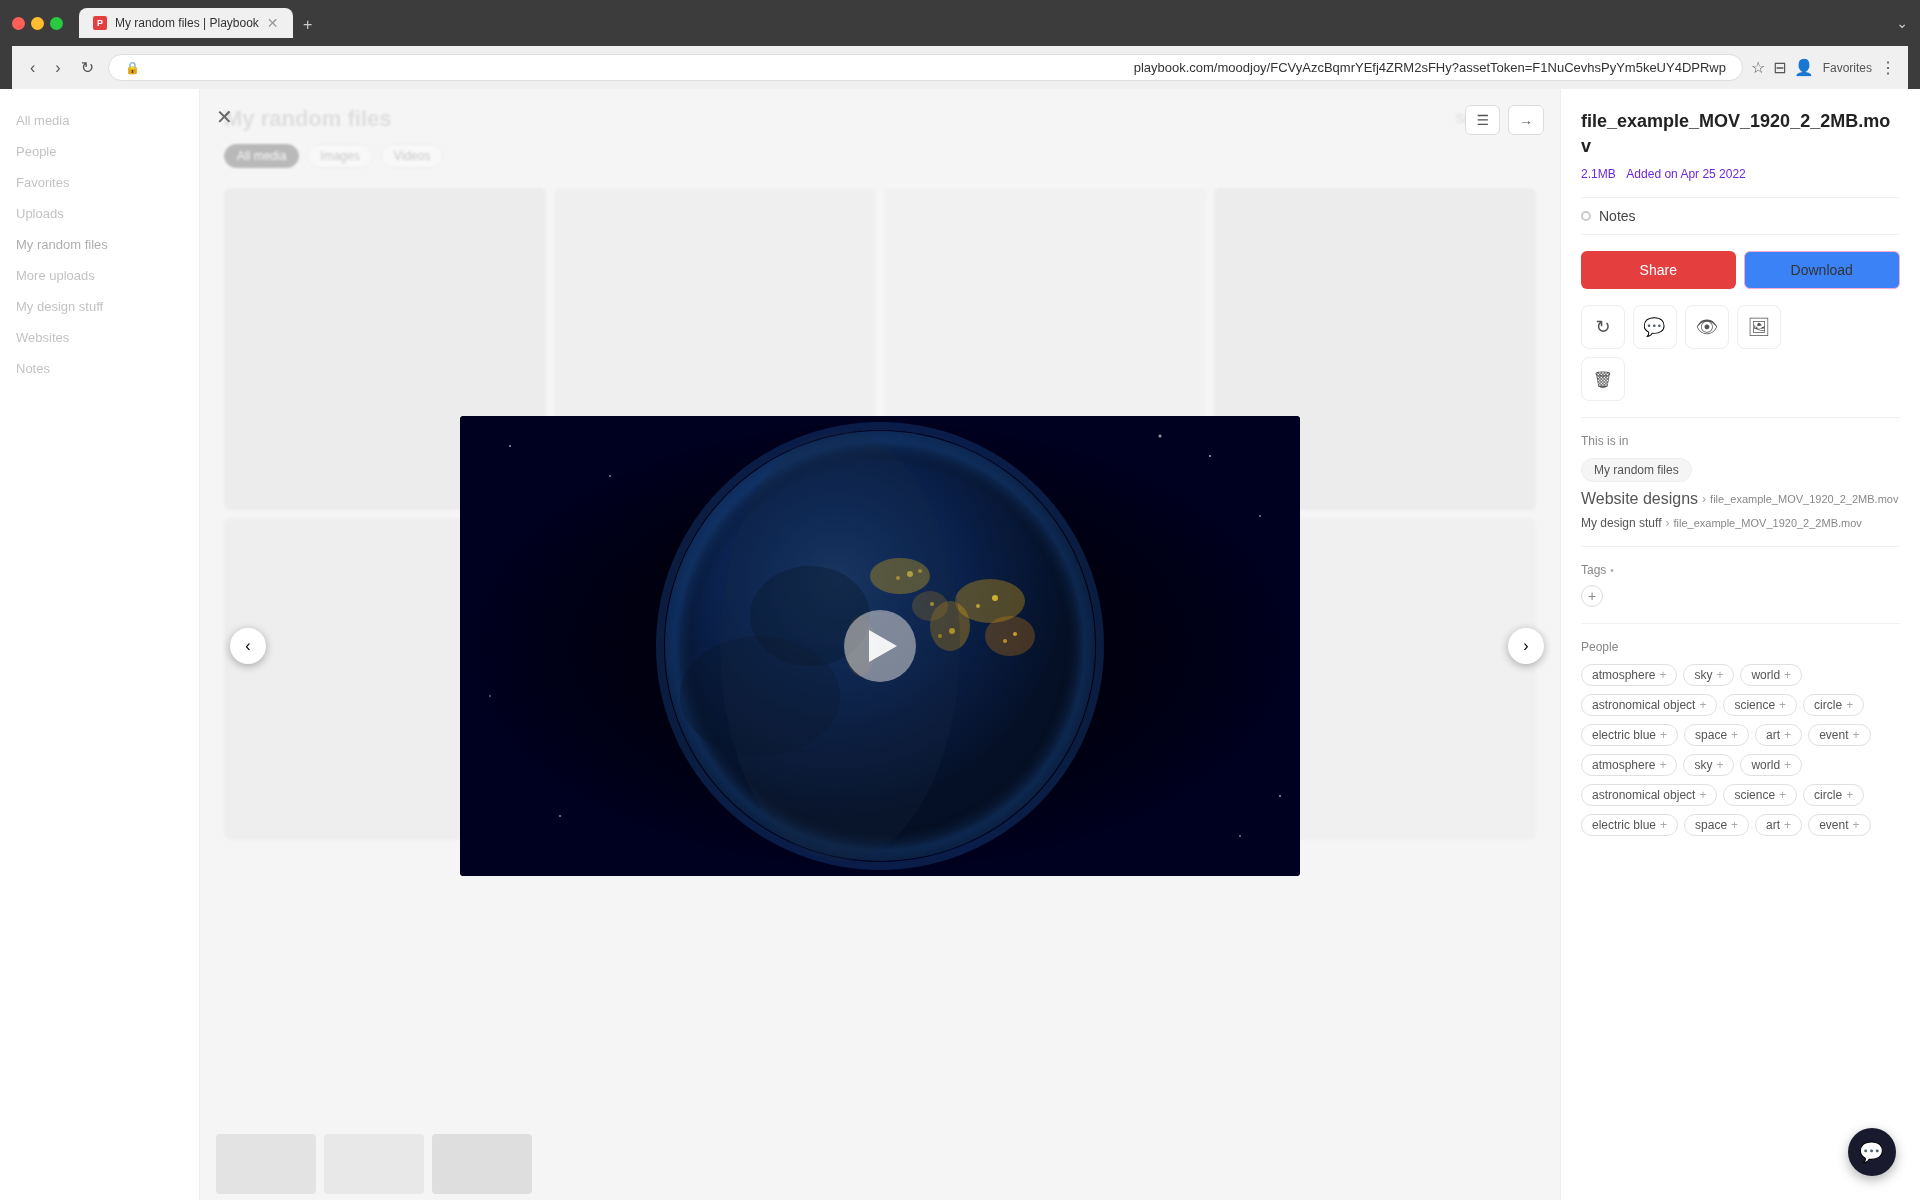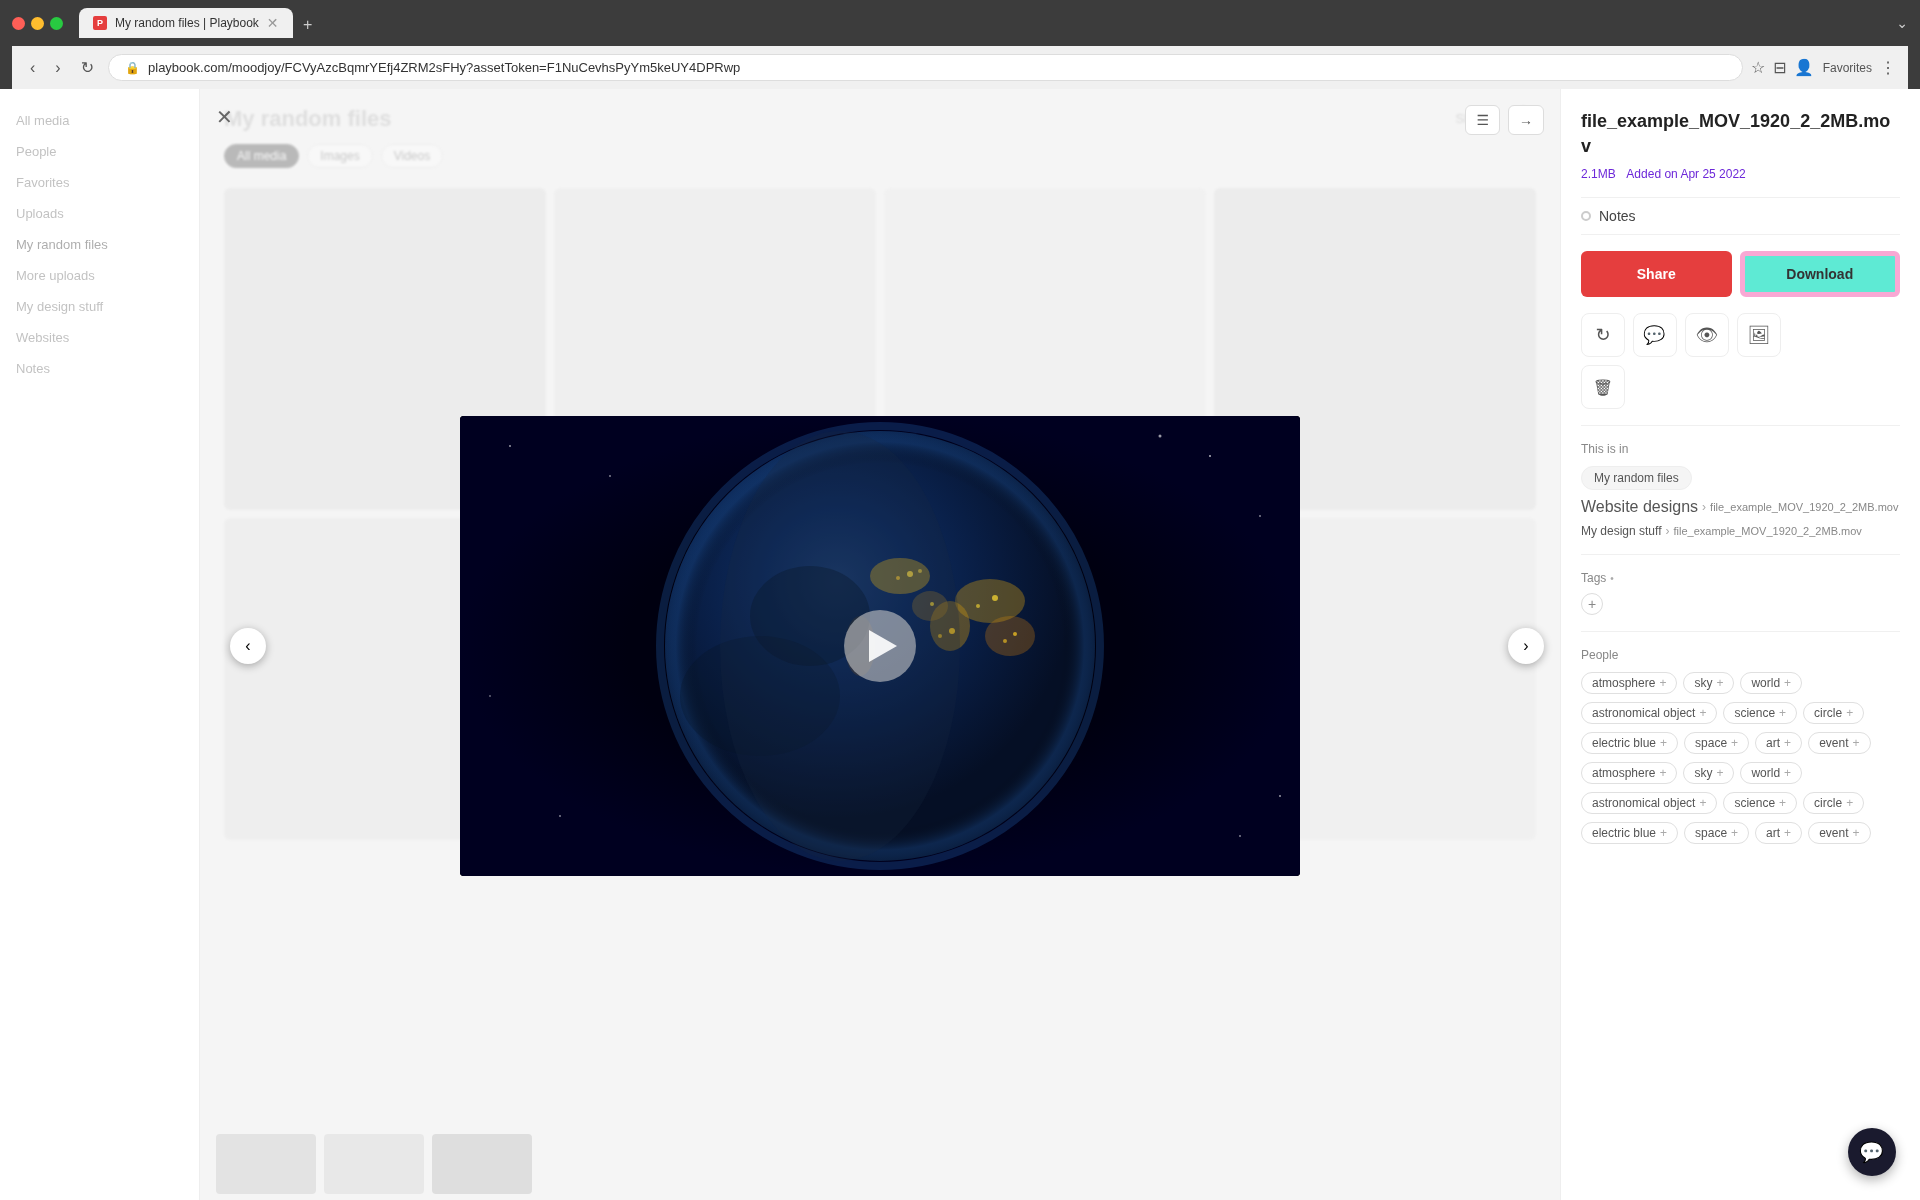--- a/index.html
+++ b/index.html
@@ -18,21 +18,21 @@
     .browser-tab .tab-favicon { width: 14px; height: 14px; background: #e74c3c; border-radius: 2px; display: flex; align-items: center; justify-content: center; }
     .browser-tab .tab-title { flex: 1; white-space: nowrap; overflow: hidden; text-overflow: ellipsis; font-size: 12px; }
     .browser-tab .tab-close { color: #999; font-size: 14px; cursor: pointer; }
     .browser-tab-new { background: transparent; color: #ccc; border-radius: 50%; width: 26px; height: 26px; display: flex; align-items: center; justify-content: center; font-size: 16px; }
     .browser-more-tabs { color: #ccc; margin-left: auto; font-size: 14px; }
 
     .browser-toolbar { background: #f0f0f0; padding: 8px 12px; display: flex; align-items: center; gap: 8px; }
     .browser-nav-btn { background: none; border: none; color: #555; font-size: 16px; cursor: pointer; padding: 4px 6px; border-radius: 4px; }
     .browser-address-bar { flex: 1; background: white; border: 1px solid #ddd; border-radius: 20px; padding: 5px 16px; font-size: 13px; color: #333; display: flex; align-items: center; gap: 8px; }
     .browser-address-bar .lock-icon { color: #555; font-size: 12px; }
-    .browser-address-text { flex: 1; }
+    .browser-address-text { flex: 1; text-align: right; }
     .browser-toolbar-actions { display: flex; align-items: center; gap: 8px; color: #555; }
     .browser-action-icon { font-size: 16px; cursor: pointer; }
 
     
     .app-container { display: flex; height: calc(1200px - 87px); overflow: hidden; }
 
     
     .sidebar { width: 200px; background: white; border-right: 1px solid #eee; padding: 16px 0; position: relative; }
     .sidebar-overlay { position: absolute; inset: 0; background: rgba(255,255,255,0.6); }
     .sidebar-item { padding: 8px 16px; font-size: 13px; color: #666; cursor: pointer; display: flex; align-items: center; gap: 8px; }
@@ -69,22 +69,22 @@
     .right-panel { width: 360px; background: white; border-left: 1px solid #eee; padding: 20px; overflow-y: auto; flex-shrink: 0; }
 
     .file-title { font-size: 18px; font-weight: 600; color: #222; line-height: 1.4; margin-bottom: 8px; word-break: break-all; }
     .file-meta { font-size: 12px; color: #6d28d9; margin-bottom: 16px; }
     .file-meta span { margin-right: 8px; }
 
     .notes-section { display: flex; align-items: center; gap: 8px; padding: 10px 0; border-top: 1px solid #f0f0f0; border-bottom: 1px solid #f0f0f0; margin-bottom: 16px; }
     .notes-label { font-size: 14px; color: #444; }
 
     .action-buttons { display: flex; gap: 8px; margin-bottom: 16px; }
-    .share-btn { flex: 1; background: #e53e3e; color: white; border: none; border-radius: 6px; padding: 10px; font-size: 14px; font-weight: 700; cursor: pointer; }
-    .download-btn { flex: 1; background: #5eead4; color: #333; border: 5px solid #f9a8d4; border-radius: 6px; padding: 10px; font-size: 14px; cursor: pointer; font-weight: bold; }
+    .share-btn { flex: 1; background: #e53e3e; color: white; border: none; border-radius: 6px; padding: 10px; font-size: 14px; font-weight: 400; cursor: pointer; }
+    .download-btn { flex: 1; background: #3b82f6; color: #333; border: 1px solid #f9a8d4; border-radius: 6px; padding: 10px; font-size: 14px; cursor: pointer; }
 
     .icon-row { display: flex; gap: 8px; margin-bottom: 8px; }
     .icon-btn { width: 44px; height: 44px; border-radius: 8px; border: 1px solid #eee; background: white; display: flex; align-items: center; justify-content: center; cursor: pointer; font-size: 18px; color: #555; }
     .icon-btn-delete { width: 44px; height: 44px; border-radius: 8px; border: 1px solid #eee; background: white; display: flex; align-items: center; justify-content: center; cursor: pointer; font-size: 16px; color: #555; }
 
     .divider { border: none; border-top: 1px solid #f0f0f0; margin: 16px 0; }
 
     .section-title { font-size: 12px; color: #888; margin-bottom: 10px; font-weight: 500; }
 
     .location-breadcrumb { display: flex; align-items: center; gap: 4px; font-size: 12px; color: #555; margin-bottom: 8px; flex-wrap: wrap; }

